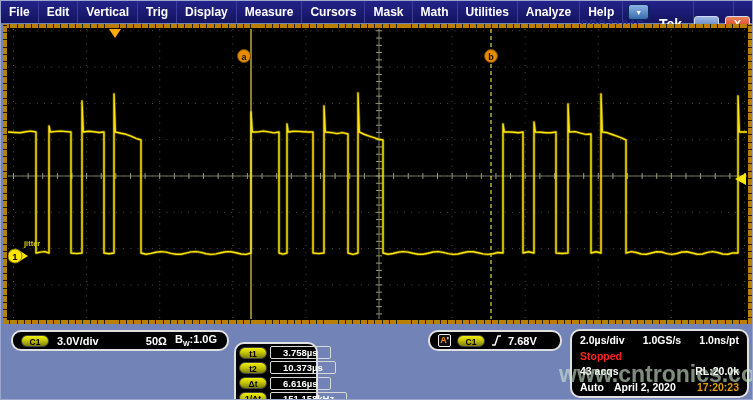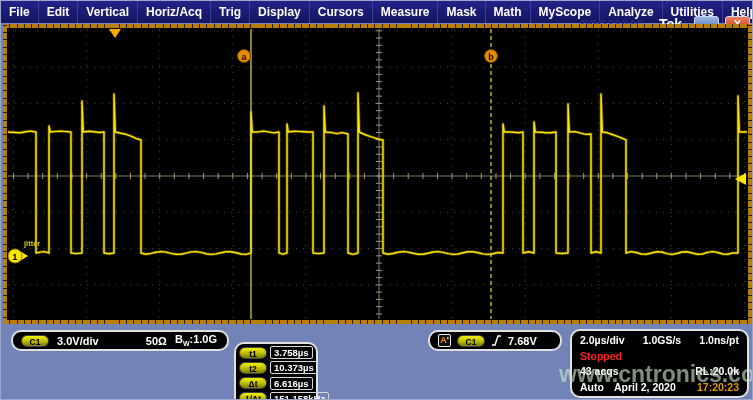--- a/index.html
+++ b/index.html
@@ -38,21 +38,21 @@
     color:#fff;font-weight:bold;}
   .pill{display:inline-block;min-width:28px;height:12px;line-height:12px;border-radius:8px;
     background:linear-gradient(#f2f200,#b9b900 55%,#7d7d00);border:1px solid #444;
     color:#000;font-size:8.5px;font-weight:bold;text-align:center;padding:0 2px;}
   .box-ch{left:10px;top:6px;width:218px;height:21px;display:flex;align-items:center;gap:8px;padding:0 10px 0 8px;font-size:11px;}
   .box-ch .spacer{flex:1;}
   sub.bw{font-size:7px;}
   .box-cursor{left:233px;top:18px;width:84px;height:67px;padding:2px 3px;display:flex;flex-direction:column;justify-content:space-between;}
   .cur-row{display:flex;align-items:center;gap:3px;}
   .cur-cell{flex:1;border:1px solid #d8d8d8;border-radius:2px;height:13px;line-height:12px;
-    font-size:9.5px;padding:0 3px;white-space:nowrap;}
+    font-size:9.5px;padding:0 12px;white-space:nowrap;}
   .box-trig{left:427px;top:6px;width:134px;height:21px;display:flex;align-items:center;gap:6px;padding:0 8px;font-size:11px;}
   .trig-badge{width:13px;height:13px;background:#111;border:1px solid #eee;border-radius:2px;
     font-size:9px;line-height:11px;text-align:center;color:#ff8800;}
   .trig-badge .prime{color:#fff;}
   .box-horiz{left:569px;top:5px;width:179px;height:69px;padding:3px 8px;display:flex;flex-direction:column;justify-content:space-between;font-size:10.5px;}
   .h-row{display:flex;white-space:nowrap;}
   .h-row .grow{flex:1;}
   .stopped{color:#ff2020;}
   .time-orange{color:#e09b00;}
 
@@ -62,30 +62,28 @@
 </head>
 <body>
 
 <div class="window">
 
   <div class="menubar">
     <div id="menu-items" style="display:flex;">
         <div class="menu-item">File</div>
         <div class="menu-item">Edit</div>
         <div class="menu-item">Vertical</div>
-        <div class="menu-item">Horiz/Acq</div>
         <div class="menu-item">Trig</div>
         <div class="menu-item">Display</div>
+        <div class="menu-item">Measure</div>
         <div class="menu-item">Cursors</div>
-        <div class="menu-item">Measure</div>
         <div class="menu-item">Mask</div>
         <div class="menu-item">Math</div>
-        <div class="menu-item">MyScope</div>
+        <div class="menu-item">Utilities</div>
         <div class="menu-item">Analyze</div>
-        <div class="menu-item">Utilities</div>
         <div class="menu-item">Help</div>
       </div>
     <div class="menu-drop">▼</div>
     <div class="menu-cell"></div>
     <div class="menu-cell"></div>
     <div class="menu-right">
       <span class="model-faint">DPO7104C</span>
       <span class="tek-logo">Tek</span>
       <div class="win-btn btn-min">–</div>
       <div class="win-btn btn-close">X</div>

